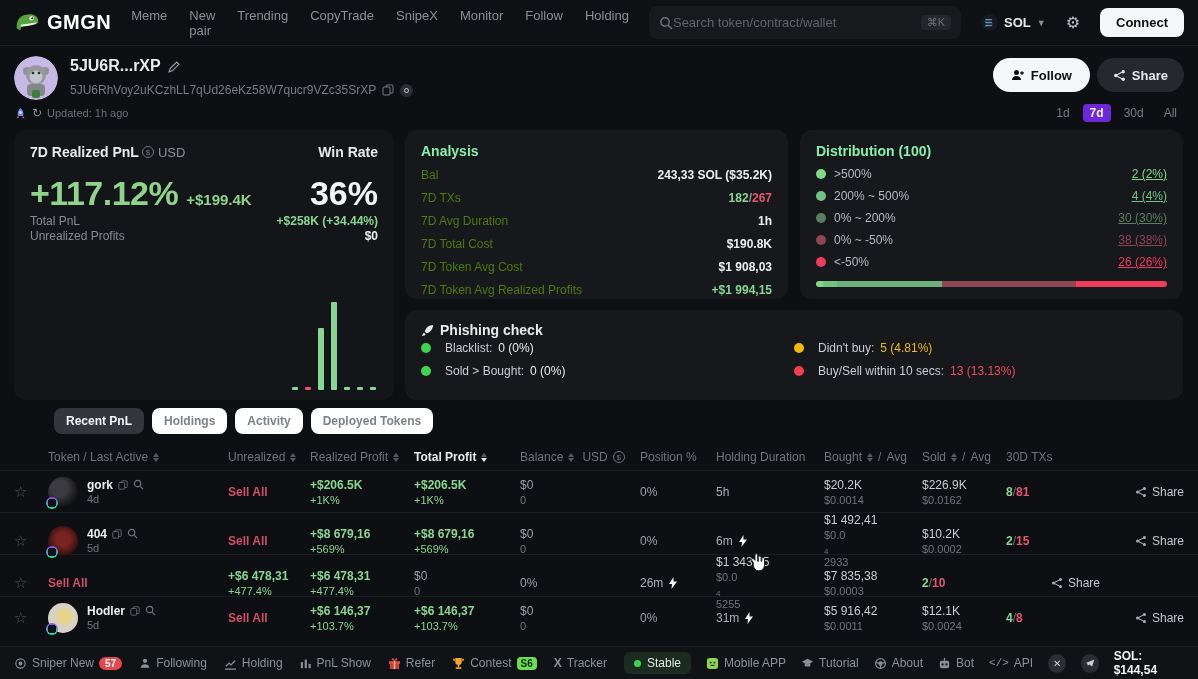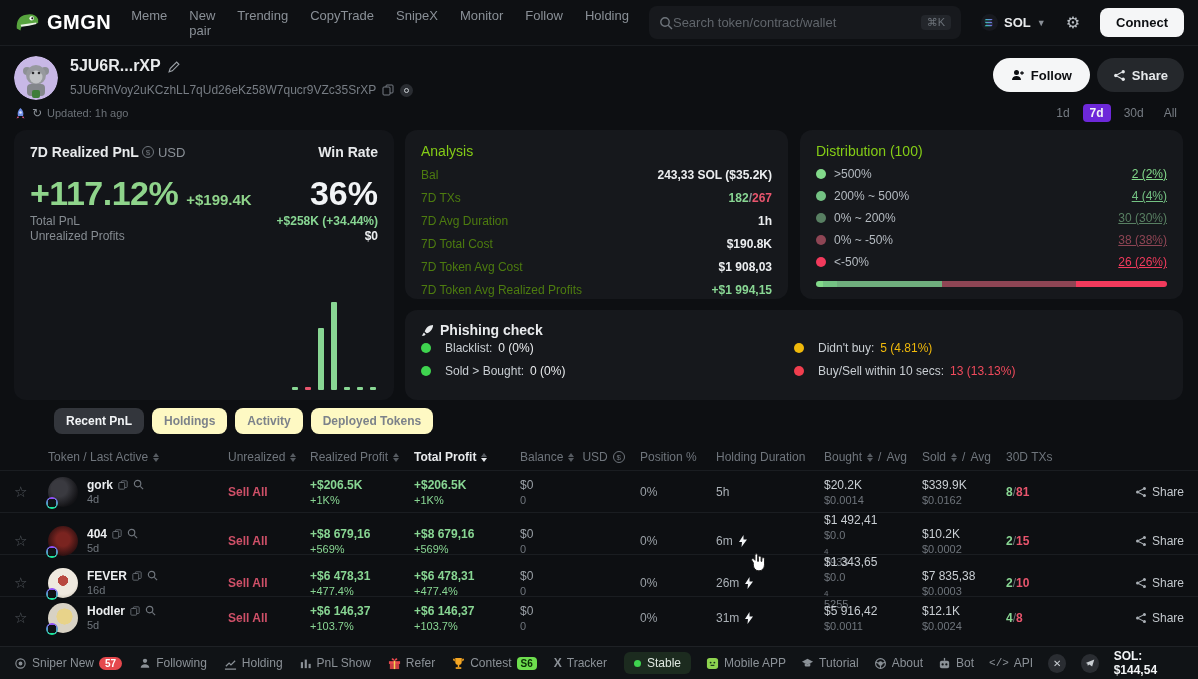--- a/index.html
+++ b/index.html
@@ -54,21 +54,21 @@
   .pnl-usd { font-size:15px; font-weight:700; color:#8fd48b; margin-left:8px; }
   .winrate-val { margin-left:auto; font-size:34px; font-weight:800; color:#f2f4f6; }
   .pnl-row { display:flex; margin-top:1px; font-size:12px; }
   .pnl-row .lbl { color:#868c92; }
   .pnl-row .val { margin-left:auto; font-weight:600; color:#eceef0; }
   .pnl-row .val.green { color:#88d693; }
   .mini-chart { position:absolute; right:18px; bottom:10px; display:flex; align-items:flex-end; gap:7px; height:92px; }
   .mini-chart .bar { width:6px; border-radius:1px; }
 
   .analysis-panel { left:405px; top:130px; width:383px; height:169px; padding:13px 16px; }
-  .panel-title { font-size:14px; font-weight:400; color:#84cc16; }
+  .panel-title { font-size:14px; font-weight:700; color:#86efac; }
   .a-row { display:flex; align-items:center; margin-top:9px; font-size:12px; }
   .a-row .lbl { color:#4d7c0f; }
   .a-row .val { margin-left:auto; font-weight:600; color:#eceef0; }
   .txs-green { color:#88d693; font-weight:600; }
   .txs-sep { color:#8a9097; }
   .txs-red { color:#e8556d; font-weight:600; }
   .green-val { color:#88d693 !important; }
 
   .dist-panel { left:800px; top:130px; width:383px; height:169px; padding:13px 16px; }
   .d-row { display:flex; align-items:center; margin-top:8px; font-size:12px; }
@@ -78,21 +78,21 @@
   .dist-bar { position:absolute; left:16px; right:16px; bottom:12px; height:6px; border-radius:3px; overflow:hidden; display:flex; }
   .dist-bar div { height:100%; }
 
   .phish-panel { left:405px; top:310px; width:778px; height:90px; padding:12px 16px; }
   .phish-title { display:flex; align-items:center; gap:6px; font-size:14px; font-weight:700; }
   .phish-grid { display:grid; grid-template-columns:1fr 1fr; margin-top:3px; row-gap:9px; }
   .ph-item { display:flex; align-items:center; font-size:12px; color:#c9ced3; gap:6px; }
 
   
   .tabs { position:absolute; left:14px; top:408px; display:flex; gap:8px;padding-left:40px; }
-  .tab { font-size:12px; font-weight:600; padding:6px 12px; border-radius:8px; background:#fef9c3; color:#7c828a; cursor:pointer; }
+  .tab { font-size:12px; font-weight:600; padding:6px 12px; border-radius:8px; background:#ffffff; color:#7c828a; cursor:pointer; }
   .tab.active { background:#33363c; color:#f2f4f6; }
 
   
   .thead, .trow { display:grid; padding:0 14px;
     grid-template-columns:34px 180px 82px 104px 106px 120px 76px 108px 98px 84px 94px 1fr; }
   .thead { position:absolute; left:0; top:444px; width:100%; height:26px; align-items:center;
            font-size:12px; color:#6f757c; }
   .th { display:flex; align-items:center; gap:2px; }
   .th.white { color:#e8eaec; font-weight:600; }
   .sort { display:inline-flex; flex-direction:column; gap:1px; margin-left:3px; }
@@ -531,21 +531,21 @@
         </span>
       <span class="pos">0%</span>
       <span class="dur">
           <span>5h</span>
         </span>
       <span class="two-line">
           <span class="b1">$20.2K</span>
           <span class="b2"><span>$0.0014</span><sub></sub><span></span></span>
         </span>
       <span class="two-line">
-          <span class="b1">$339.9K</span>
+          <span class="b1">$226.9K</span>
           <span class="b2">$0.0162</span>
         </span>
       <span class="txs"><span class="buy">8</span><span class="sep">/</span><span class="sell">81</span></span>
       <span class="share-cell">
           <span class="mini-ic">
             <svg width="12" height="12" viewBox="0 0 14 14" fill="#aab0b6">
               <circle cx="3" cy="7" r="1.8"></circle>
               <circle cx="11" cy="3" r="1.8"></circle>
               <circle cx="11" cy="11" r="1.8"></circle>
               <path d="M4.5 6.2 9.5 3.6 M4.5 7.8 9.5 10.4" stroke="#aab0b6" stroke-width="1.2"></path>
@@ -617,41 +617,20 @@
               <circle cx="11" cy="11" r="1.8"></circle>
               <path d="M4.5 6.2 9.5 3.6 M4.5 7.8 9.5 10.4" stroke="#aab0b6" stroke-width="1.2"></path>
             </svg>
           </span>
           <span>Share</span>
         </span>
     </div>
 
     <div class="trow">
       <span class="star">☆</span>
-      <span class="tok">
-        <span class="tok-av av-fever">
-            <span class="sol-badge"></span>
-          </span>
-        <span><span class="tok-name-row">
-              <span>FEVER</span>
-          <span class="mini-ic">
-                <svg width="10" height="10" viewBox="0 0 12 12">
-                  <rect x="4" y="1" width="7" height="8" rx="1" fill="none" stroke="#6f757c"></rect>
-                  <rect x="1" y="3" width="7" height="8" rx="1" fill="#0d0f12" stroke="#6f757c"></rect>
-                </svg>
-              </span>
-          <span class="mini-ic">
-                <svg width="11" height="11" viewBox="0 0 12 12">
-                  <circle cx="5" cy="5" r="3.5" fill="none" stroke="#6f757c" stroke-width="1.3"></circle>
-                  <path d="M8 8l3 3" stroke="#6f757c" stroke-width="1.3"></path>
-                </svg>
-              </span>
-            </span>
-          <span class="tok-age">16d</span></span>
-      </span>
       <span class="sell-all">Sell All</span>
       <span class="two-line">
           <span class="g1">+$6 478,31</span>
           <span class="g2">+477.4%</span>
         </span>
       <span class="two-line">
           <span class="g1">+$6 478,31</span>
           <span class="g2">+477.4%</span>
         </span>
       <span class="two-line">

